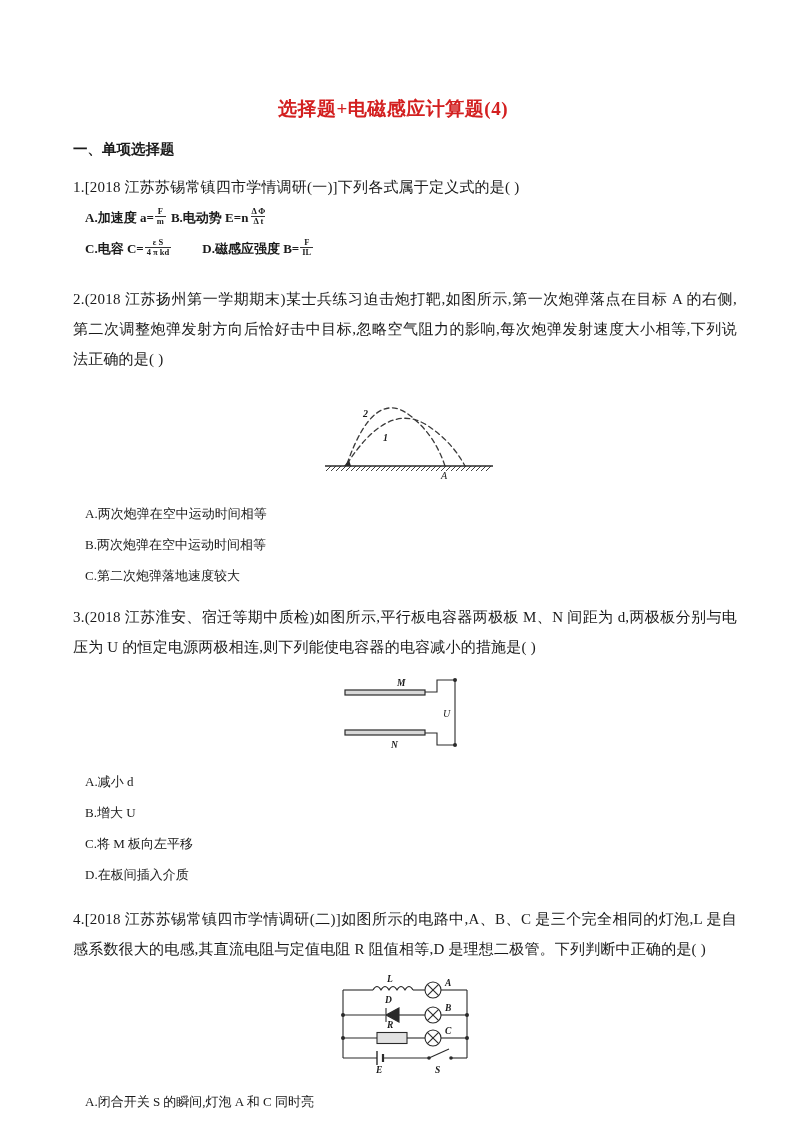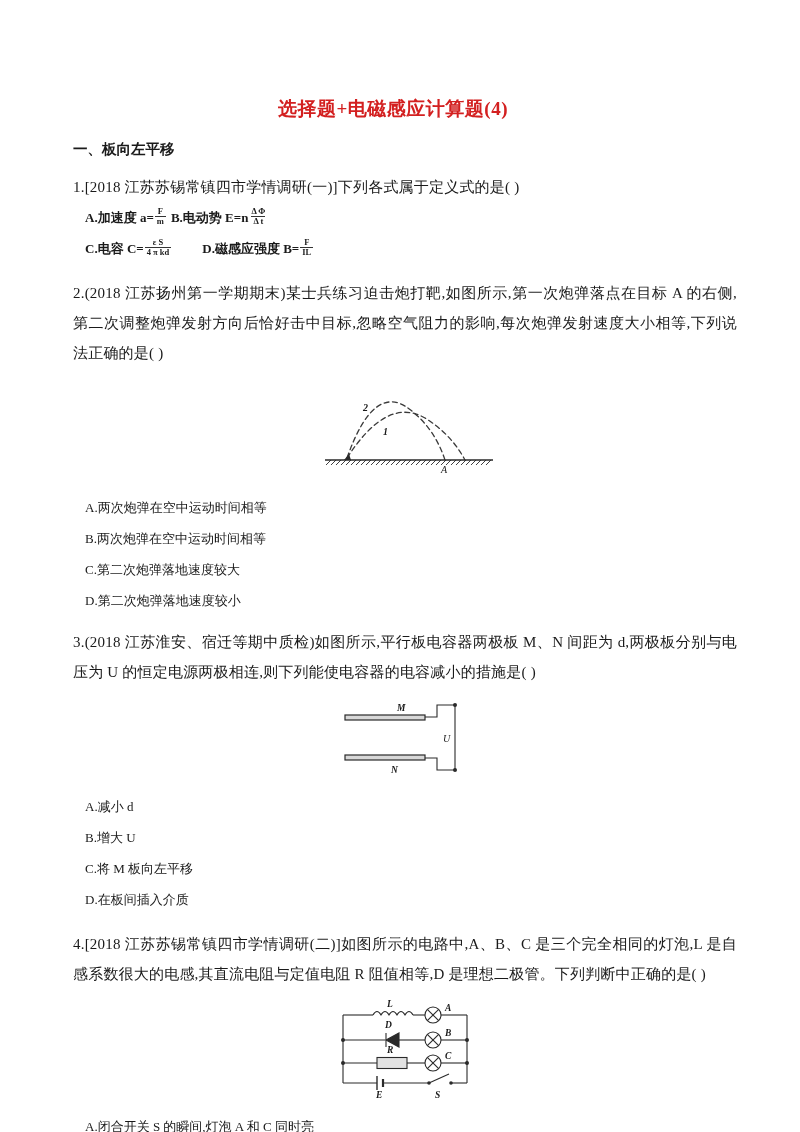--- a/index.html
+++ b/index.html
@@ -93,21 +93,21 @@
   .fig-cir  { margin: 10px 0 12px 0; }
   svg { display: block; }
 </style>
 </head>
 <body>
 
 <div class="page">
 
   <div class="title">选择题+电磁感应计算题(4)</div>
 
-  <div class="section-head">一、板向左平移</div>
+  <div class="section-head">一、单项选择题</div>
 
   <div class="content">
 
     <div class="qblock">
       <div class="qline">1.[2018 江苏苏锡常镇四市学情调研(一)]下列各式属于定义式的是(      )</div>
 
       <div class="opt-inline">
         <span class="seg">
           <span>A.加速度 a=</span>
           <span class="frac">
@@ -136,21 +136,21 @@
         <span class="seg">
           <span>D.磁感应强度 B=</span>
           <span class="frac">
             <span class="num">F</span>
             <span class="den">IL</span>
           </span>
         </span>
       </div>
     </div>
 
-    <div class="qblock" style="margin-top:14px">
+    <div class="qblock" style="margin-top:20px">
       <div class="qline">2.(2018 江苏扬州第一学期期末)某士兵练习迫击炮打靶,如图所示,第一次炮弹落点在目标 A 的右侧,第二次调整炮弹发射方向后恰好击中目标,忽略空气阻力的影响,每次炮弹发射速度大小相等,下列说法正确的是(      )</div>
 
       <div class="fig fig-proj">
         <svg width="200" height="92" viewBox="0 0 200 92">
 
           <path d="M 42 76 Q 70 -4 108 30 Q 130 48 140 78" fill="none" stroke="#3a3a3a" stroke-width="1.3" stroke-dasharray="5,3.5" stroke-linecap="round"></path>
 
           <path d="M 42 76 Q 82 14 120 36 Q 146 52 160 78" fill="none" stroke="#3a3a3a" stroke-width="1.3" stroke-dasharray="5,3.5" stroke-linecap="round"></path>
 
           <line x1="20" y1="78" x2="188" y2="78" stroke="#2a2a2a" stroke-width="1.6"></line>
@@ -194,21 +194,20 @@
           <path d="M 39 78 L 44 72 L 46 78 Z" fill="#2a2a2a"></path>
           <text x="58" y="29" font-size="10" font-style="italic" font-weight="bold" font-family="Liberation Serif, serif" fill="#1a1a1a">2</text>
           <text x="78" y="53" font-size="10" font-style="italic" font-weight="bold" font-family="Liberation Serif, serif" fill="#1a1a1a">1</text>
           <text x="136" y="91" font-size="10" font-style="italic" font-family="Liberation Serif, serif" fill="#1a1a1a">A</text>
         </svg>
       </div>
 
       <div class="opt">A.两次炮弹在空中运动时间相等</div>
       <div class="opt">B.两次炮弹在空中运动时间相等</div>
       <div class="opt">C.第二次炮弹落地速度较大</div>
-      <div class="opt">D.第二次炮弹落地速度较小</div>
     </div>
 
     <div class="qblock" style="margin-top:11px">
       <div class="qline">3.(2018 江苏淮安、宿迁等期中质检)如图所示,平行板电容器两极板 M、N 间距为 d,两极板分别与电压为 U 的恒定电源两极相连,则下列能使电容器的电容减小的措施是(      )</div>
 
       <div class="fig fig-cap">
         <svg width="160" height="82" viewBox="0 0 160 82">
 
           <rect x="20" y="18" width="80" height="5" fill="#d8d8d8" stroke="#2a2a2a" stroke-width="1.2"></rect>
 

